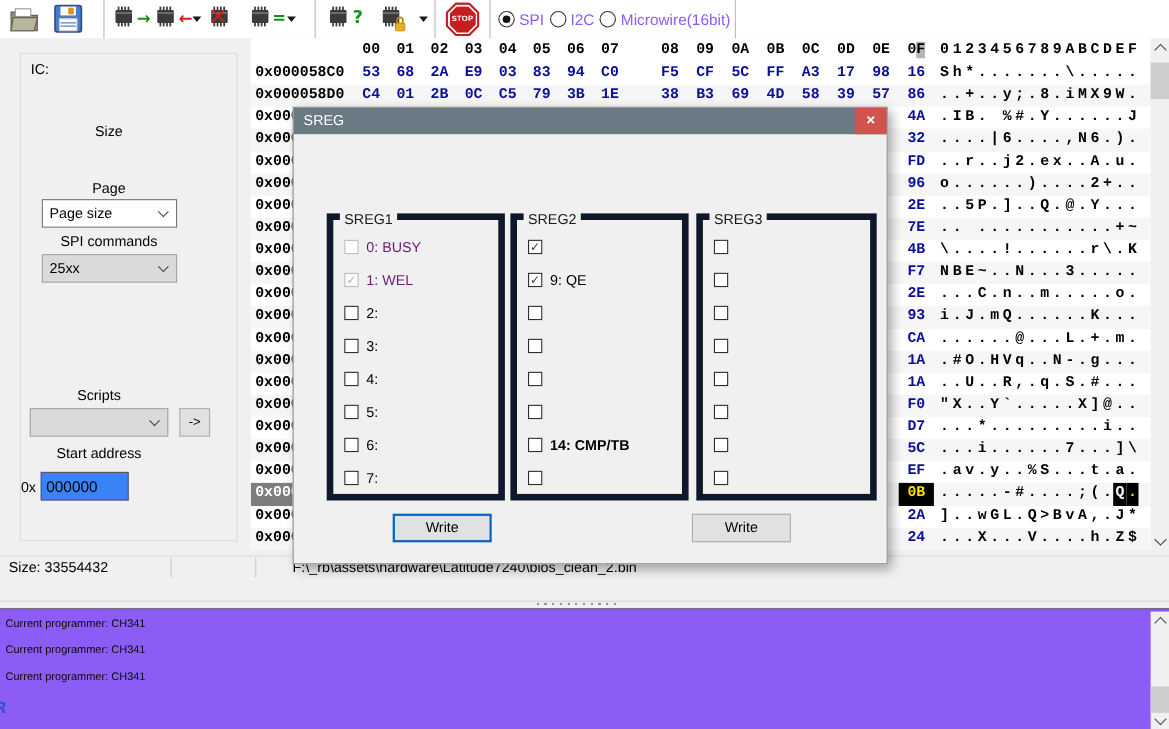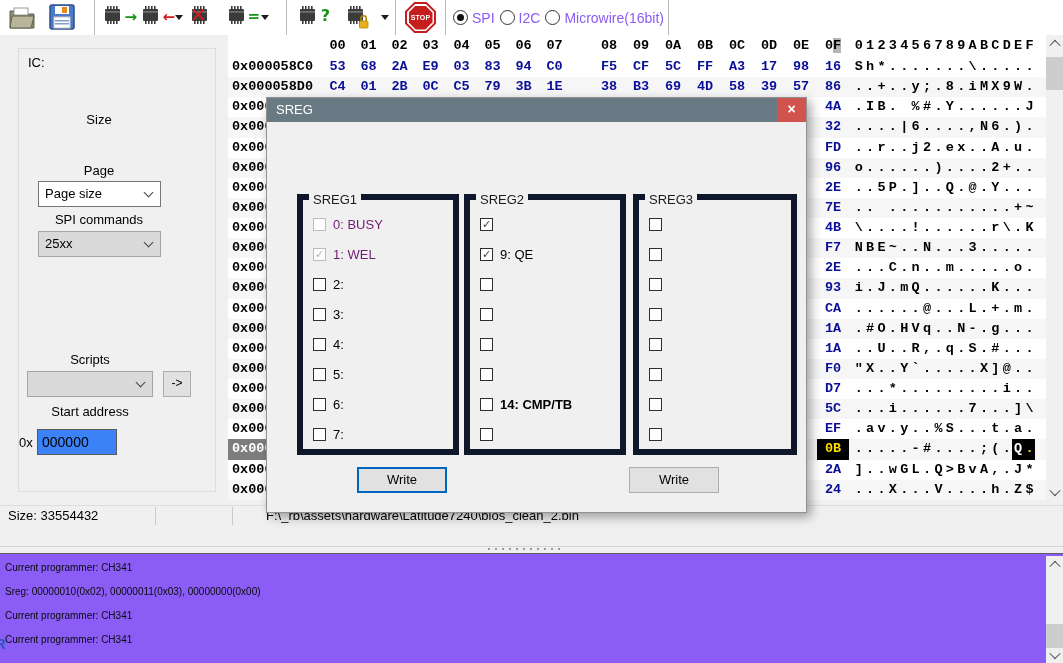--- a/index.html
+++ b/index.html
@@ -341,21 +341,20 @@
   <div class="sb-item" style="left:266px">F:\_rb\assets\hardware\Latitude7240\bios_clean_2.bin</div>
 </div>
 
 <div class="splitter">
   <div class="lightline"></div>
   <div class="grip"></div>
 </div>
 
 <div class="logarea" id="logPanel">
     <div class="logline">Current programmer: CH341</div>
-    <div class="logline">Sreg: 00000010(0x02), 00000011(0x03), 00000000(0x00)</div>
     <div class="logline">Current programmer: CH341</div>
     <div class="logline">Current programmer: CH341</div>
   </div>
 
 <div class="vscroll" style="left:1046px;top:556px;height:107px">
   <div class="sarrow" style="top:0">
       <span class="chv-up"></span>
     </div>
   <div class="sthumb" style="top:68px;height:24px"></div>
   <div class="sarrow" style="top:90px">

